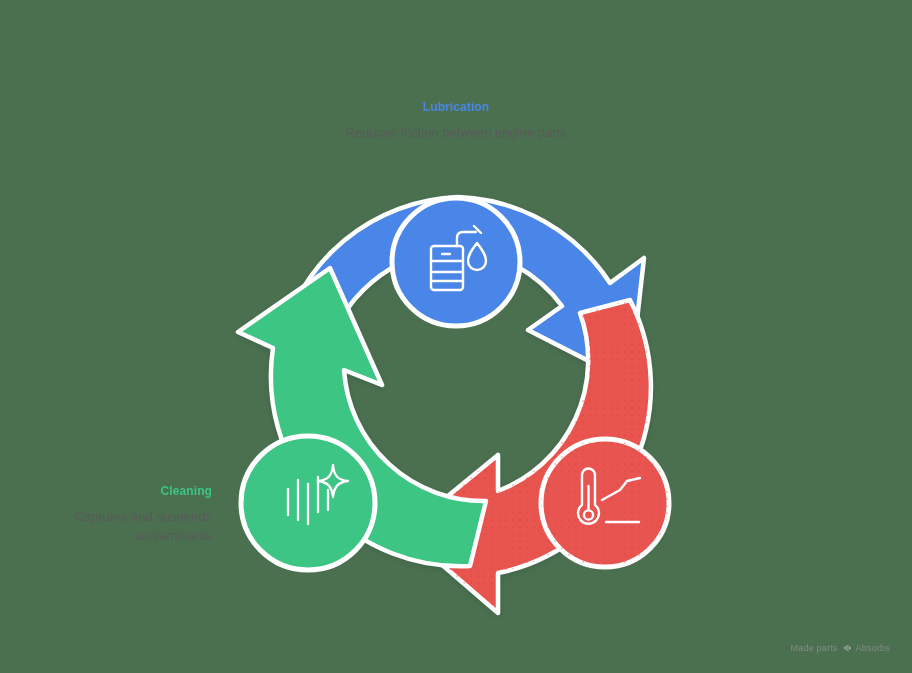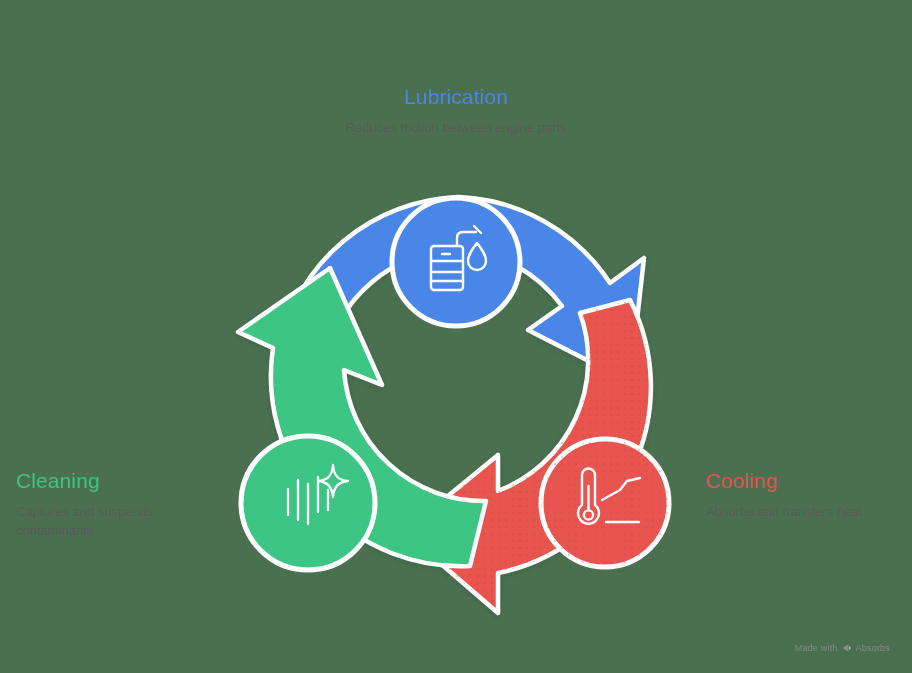--- a/index.html
+++ b/index.html
@@ -27,24 +27,24 @@
     top: 0;
     width: 912px;
     height: 673px;
     display: block;
   }
   .label-block {
     position: absolute;
     color: #4a4a4a;
   }
   .label-title {
-    font-size: 21px;
-    font-weight: normal;
+    font-size: 12px;
+    font-weight: bold;
     line-height: 1.25;
-    margin: 0 0 9px 0;
+    margin: 16px 0 9px 0;
     letter-spacing: 0.1px;
   }
   .label-desc {
     font-size: 13px;
     font-weight: normal;
     line-height: 1.45;
     color: #5a5a5a;
     margin: 0;
   }
 
@@ -61,24 +61,24 @@
   #label-cooling {
     left: 706px;
     top: 468px;
     width: 182px;
     text-align: left;
   }
   #label-cooling .label-title { color: #e85450; }
 
   
   #label-cleaning {
-    left: 16px;
+    left: 30px;
     top: 468px;
     width: 182px;
-    text-align: left;
+    text-align: right;
   }
   #label-cleaning .label-title { color: #3cc584; }
 
   
   #watermark {
     position: absolute;
     right: 22px;
     bottom: 20px;
     display: flex;
     align-items: center;
@@ -201,32 +201,28 @@
                  C 332 487 328 482 318 481 C 328 480 332 476 333 465 Z"></path>
       </g>
     </g>
   </svg>
 
   <div class="label-block" id="label-lubrication">
     <p class="label-title">Lubrication</p>
     <p class="label-desc">Reduces friction between engine parts</p>
   </div>
 
-  <div class="label-block" id="label-cooling">
-    <p class="label-title">Cooling</p>
-    <p class="label-desc">Absorbs and transfers heat</p>
-  </div>
 
   <div class="label-block" id="label-cleaning">
     <p class="label-title">Cleaning</p>
     <p class="label-desc">Captures and suspends contaminants</p>
   </div>
 
   <div id="watermark">
-    <span>Made with</span>
+    <span>Made parts</span>
     <span class="wm-logo">
       <svg viewBox="0 0 12 12" width="10" height="10" aria-hidden="true">
         <path d="M1 6 L8 1.5 L6.5 6 L8 10.5 Z" fill="#9a9a9a"></path>
         <path d="M8 3 L11 6 L8 9 Z" fill="#b5b5b5"></path>
       </svg>
     </span>
     <span>Absorbs</span>
   </div>
 
 </div>

